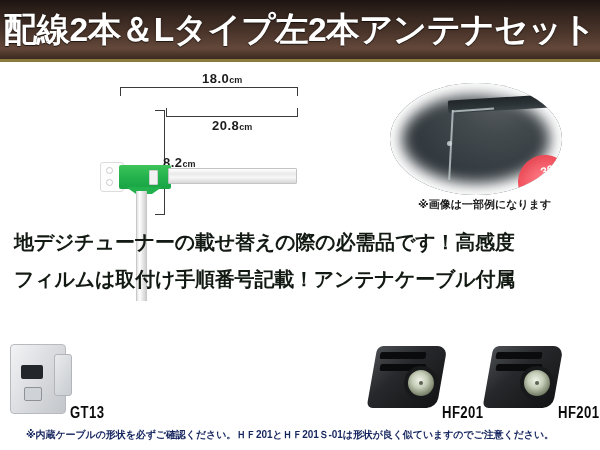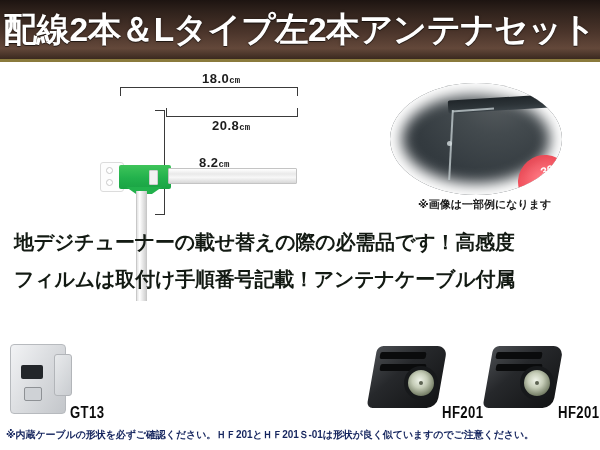--- a/index.html
+++ b/index.html
@@ -56,25 +56,25 @@
     height: 155px;
   }
   .dim-label {
     position: absolute;
     font-size: 13px;
     font-weight: bold;
     color: #1c1c1c;
     white-space: nowrap;
     letter-spacing: 0.5px;
   }
-  .dim-label .unit { font-size: 9px; letter-spacing: 0; font-family: Liberation Mono, monospace; }
+  .dim-label .unit { font-size: 9px; letter-spacing: 0; }
 
   .lbl-147 { left: 202px; top: 6px; }
   .lbl-111 { left: 212px; top: 53px; }
-  .lbl-82  { left: 163px; top: 90px; margin-left: 36px; }
+  .lbl-82  { left: 163px; top: 90px; }
 
   
   .bracket {
     position: absolute;
     border-color: #3a3a3a;
     border-style: solid;
   }
   .br-147 {
     left: 120px; top: 22px;
     width: 176px; height: 8px;
@@ -424,20 +424,21 @@
     width: 600px;
     padding-left: 6px;
     box-sizing: border-box;
   }
   .footer-note {
     font-size: 10px;
     font-weight: bold;
     color: #15255e;
     white-space: nowrap;
     letter-spacing: -0.1px;
+    margin-left: 20px;
   }
 </style>
 </head>
 <body>
 
 <div class="header">
   <div class="header-title">配線2本＆Lタイプ左2本アンテナセット</div>
 </div>
 
 <div class="mid">

